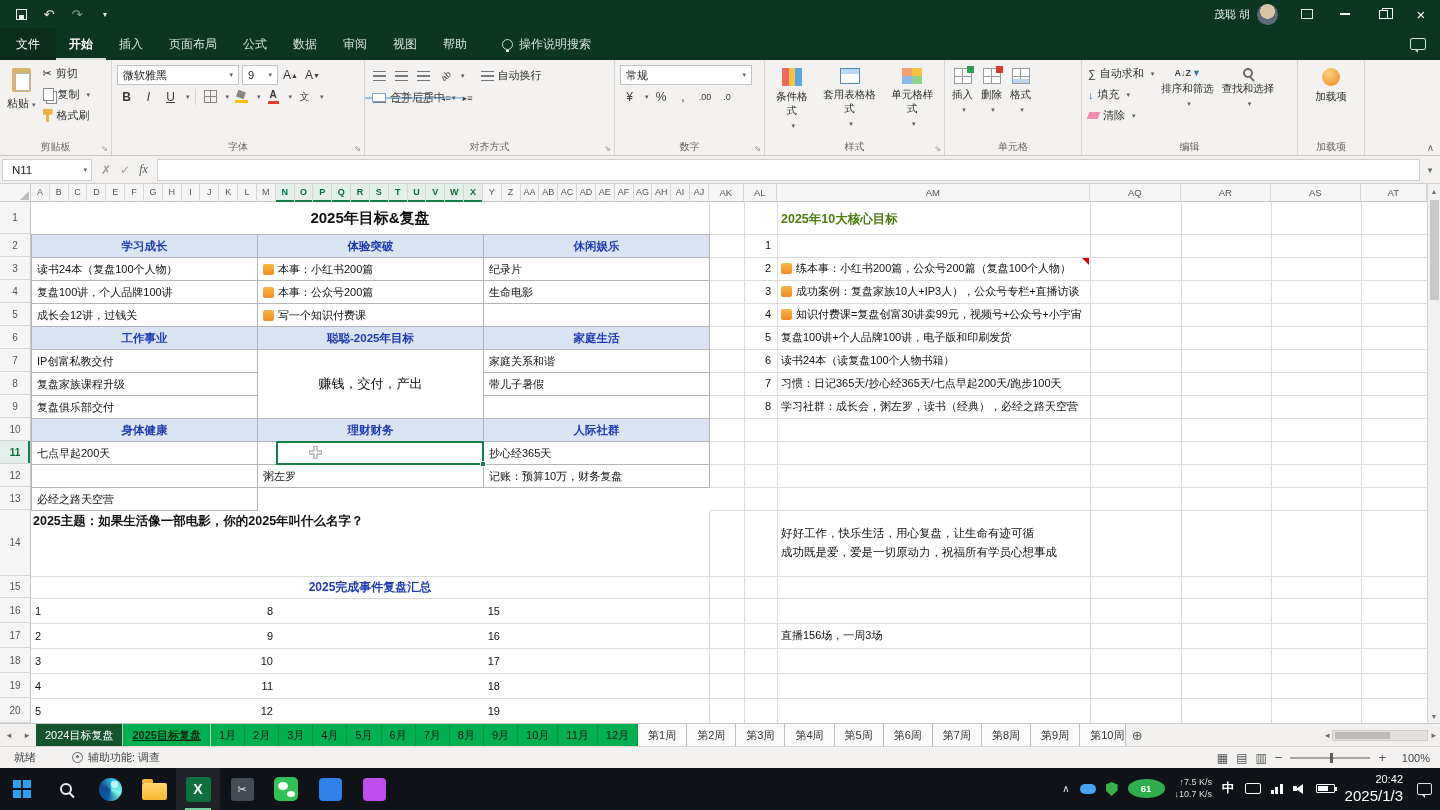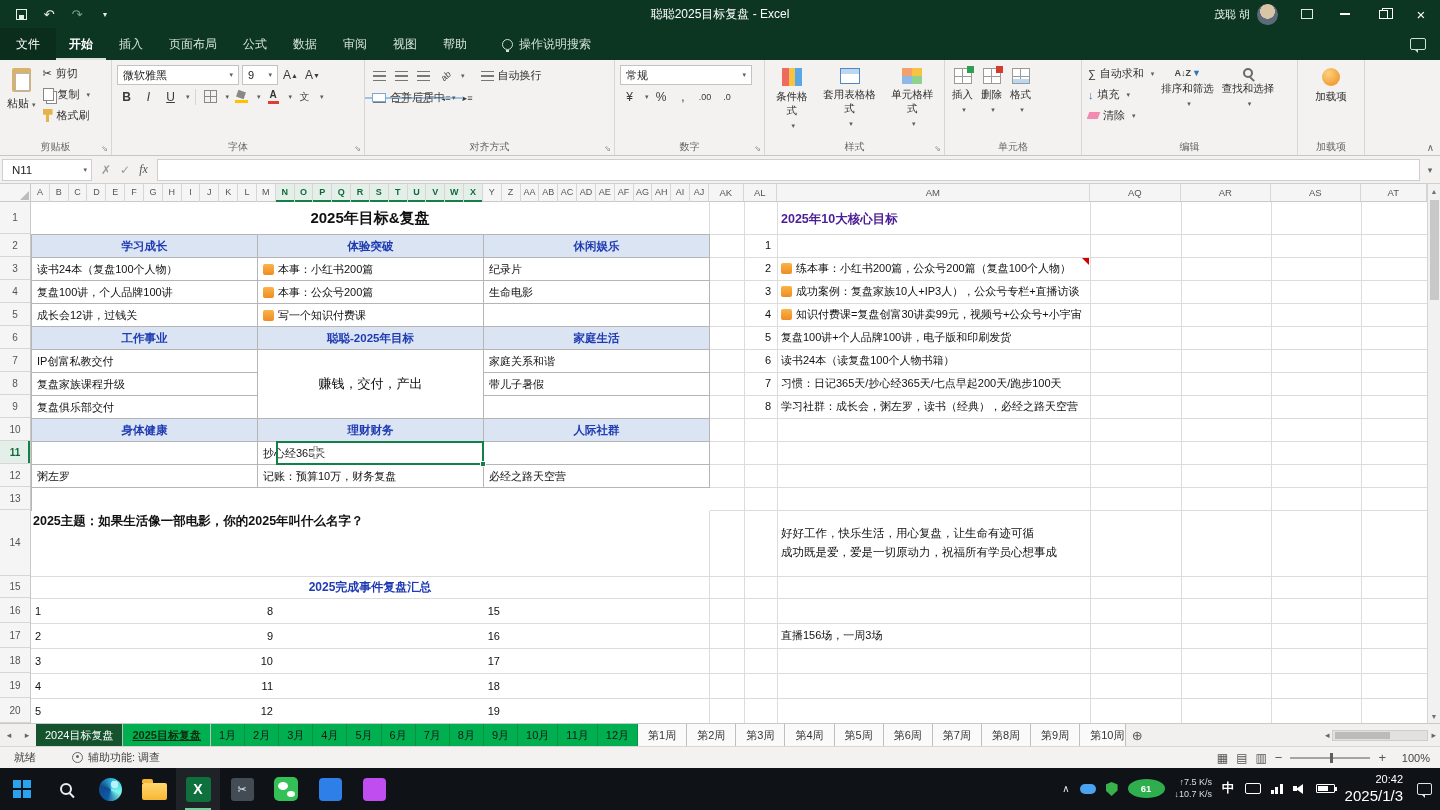--- a/index.html
+++ b/index.html
@@ -100,21 +100,21 @@
 .gh{background:#dbe4f2;color:#1f3bb3;font-weight:bold;justify-content:center;font-size:11.5px}
 .gmerge{grid-row:span 3;justify-content:center;font-size:13px}
 .chip{width:11px;height:11px;border-radius:2px;background:linear-gradient(#f9b44a,#ee8c22);margin-right:4px;flex:none}
 .theme-cell{position:absolute;left:2px;top:311px;font-size:12.5px;font-weight:bold;color:#111;white-space:nowrap}
 .sum-title{position:absolute;left:0;top:374px;width:678px;height:22px;line-height:22px;text-align:center;font-size:12px;font-weight:bold;color:#1f3bb3}
 .numcol{position:absolute;top:396px;font-size:11px;color:#111}
 .numcol div{height:25px;display:flex;align-items:center}
 .g1{left:4px;width:30px}
 .g2{left:206px;width:36px}.g2 div{justify-content:flex-end}
 .g3{left:452px;width:17px}.g3 div{justify-content:flex-end}
-.am-title{position:absolute;left:750px;top:2px;height:30px;line-height:30px;font-weight:bold;font-size:12.5px;color:#4c1d95;white-space:nowrap}
+.am-title{position:absolute;left:750px;top:2px;height:30px;line-height:30px;font-weight:bold;font-size:12.5px;color:#4d7c0f;white-space:nowrap}
 .al-col{position:absolute;left:713px;top:32px;width:33px;font-size:11px;color:#111}
 .al-col div{height:23px;line-height:23px;text-align:right;padding-right:6px}
 .am-col{position:absolute;left:750px;top:32px;width:308px;font-size:11px;color:#111}
 .am-row{height:23px;display:flex;align-items:center;white-space:nowrap;overflow:hidden}
 .cmark{position:absolute;left:1051px;top:56px;width:0;height:0;border-left:7px solid transparent;border-top:7px solid #d00000}
 .note{position:absolute;left:750px;font-size:11.5px;color:#111;white-space:nowrap}
 .am-live{position:absolute;left:750px;top:421px;height:25px;line-height:25px;font-size:11px;color:#111}
 .sel-box{position:absolute;left:245px;top:239px;width:208px;height:24px;border:2px solid #138046}
 .fill-handle{position:absolute;right:-4px;bottom:-4px;width:6px;height:6px;background:#138046;border:1px solid #fff}
 .cell-cursor{position:absolute;left:278px;top:244px}
@@ -195,21 +195,20 @@
 
   <div class="titlebar">
     <div class="qat">
       <span class="tbtn">
           <i class="save-ic"></i>
         </span>
       <span class="tbtn">↶</span>
       <span class="tbtn dim">↷</span>
       <span class="tbtn" style="font-size:8px">▾</span>
     </div>
-    <div class="title-text">聪聪2025目标复盘 - Excel</div>
     <div class="tb-right">
       <div class="user-chip">
         <span>茂聪 胡</span>
         <span class="avatar"></span>
       </div>
       <span class="wbtn">
           <i class="rdo-ic"></i>
         </span>
       <span class="wbtn">
           <i class="minbar"></i>
@@ -590,20 +589,21 @@
         <div class="gt">IP创富私教交付</div>
         <div class="gt gmerge">赚钱，交付，产出</div>
         <div class="gt">家庭关系和谐</div>
         <div class="gt">复盘家族课程升级</div>
         <div class="gt">带儿子暑假</div>
         <div class="gt">复盘俱乐部交付</div>
         <div class="gt"></div>
         <div class="gt gh">身体健康</div>
         <div class="gt gh">理财财务</div>
         <div class="gt gh">人际社群</div>
+        <div class="gt">七点早起200天</div>
         <div class="gt"></div>
         <div class="gt">抄心经365天</div>
         <div class="gt"></div>
         <div class="gt">粥左罗</div>
         <div class="gt">记账：预算10万，财务复盘</div>
         <div class="gt">必经之路天空营</div>
       </div>
 
       <div class="theme-cell">2025主题：如果生活像一部电影，你的2025年叫什么名字？</div>
       <div class="sum-title">2025完成事件复盘汇总</div>

